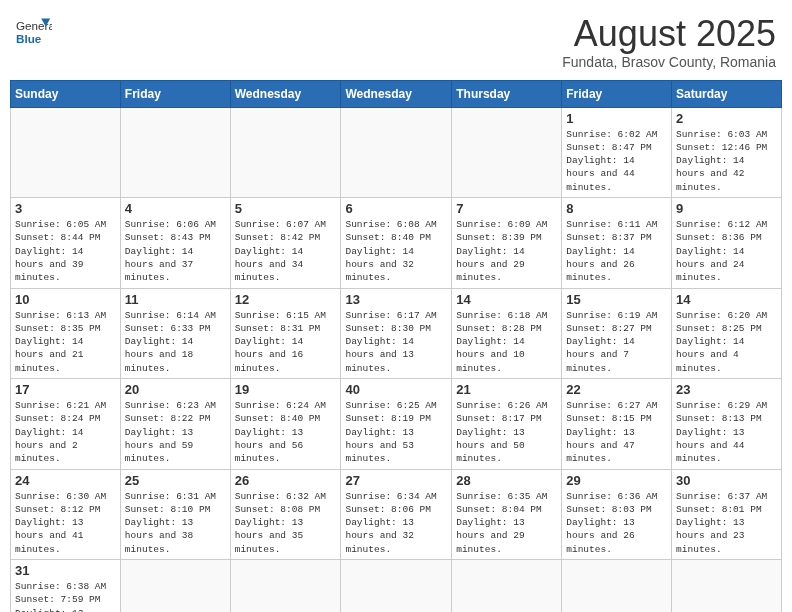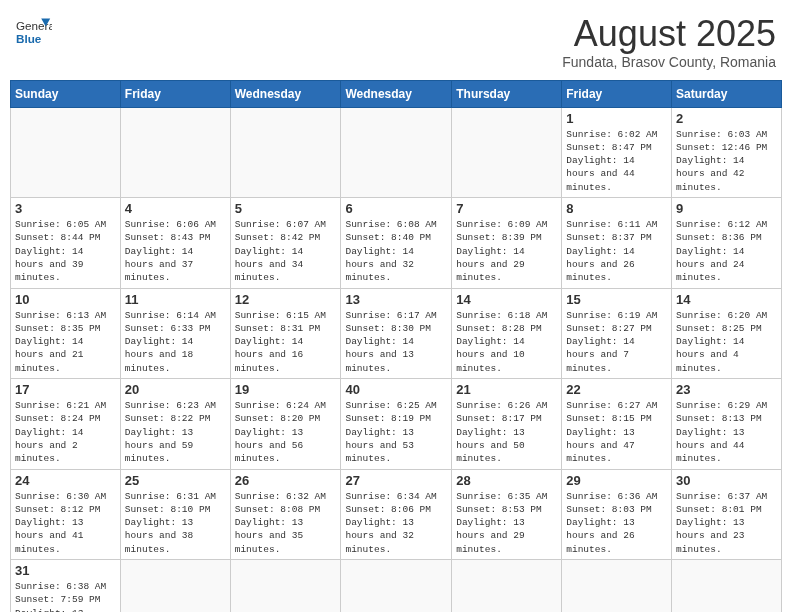--- a/index.html
+++ b/index.html
@@ -230,21 +230,21 @@
         </td>
         <td>
           <span class="day-number">20</span>
           <div class="day-info">Sunrise: 6:23 AM
 Sunset: 8:22 PM
 Daylight: 13 hours and 59 minutes.</div>
         </td>
         <td>
           <span class="day-number">19</span>
           <div class="day-info">Sunrise: 6:24 AM
-Sunset: 8:20 PM
+Sunset: 8:40 PM
 Daylight: 13 hours and 56 minutes.</div>
         </td>
         <td>
           <span class="day-number">40</span>
           <div class="day-info">Sunrise: 6:25 AM
 Sunset: 8:19 PM
 Daylight: 13 hours and 53 minutes.</div>
         </td>
         <td>
           <span class="day-number">21</span>
@@ -286,21 +286,21 @@
         </td>
         <td>
           <span class="day-number">27</span>
           <div class="day-info">Sunrise: 6:34 AM
 Sunset: 8:06 PM
 Daylight: 13 hours and 32 minutes.</div>
         </td>
         <td>
           <span class="day-number">28</span>
           <div class="day-info">Sunrise: 6:35 AM
-Sunset: 8:53 PM
+Sunset: 8:04 PM
 Daylight: 13 hours and 29 minutes.</div>
         </td>
         <td>
           <span class="day-number">29</span>
           <div class="day-info">Sunrise: 6:36 AM
 Sunset: 8:03 PM
 Daylight: 13 hours and 26 minutes.</div>
         </td>
         <td>
           <span class="day-number">30</span>

